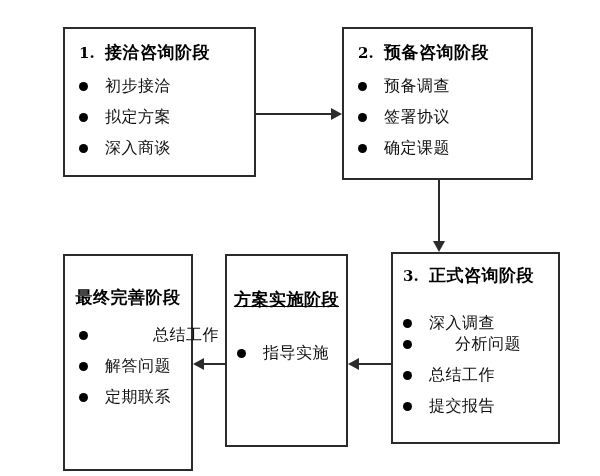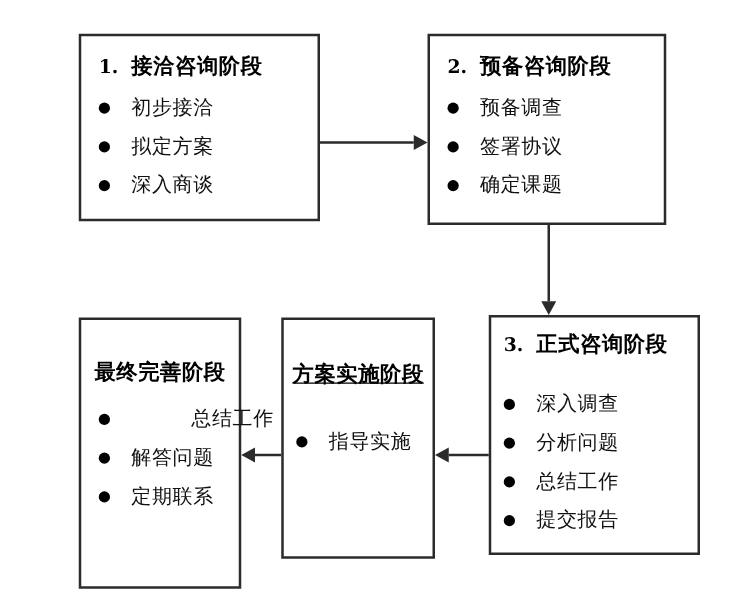--- a/index.html
+++ b/index.html
@@ -152,21 +152,21 @@
 
   <div class="box" style="left:391px; top:252px; width:169px; height:192px;">
     <div class="box-header" style="margin-top:10px; margin-left:10px;">
       <span class="box-num">3.</span>
       <span class="box-title">正式咨询阶段</span>
     </div>
     <div class="bullet-row" style="margin-top:26px; margin-left:10px;">
       <span class="bullet-dot"></span>
       <span class="bullet-label">深入调查</span>
     </div>
-    <div class="bullet-row" style="margin-top:10px; margin-left:10px;">
+    <div class="bullet-row" style="margin-left:10px;gap:26px;">
       <span class="bullet-dot"></span>
       <span class="bullet-label">分析问题</span>
     </div>
     <div class="bullet-row" style="margin-top:10px; margin-left:10px;">
       <span class="bullet-dot"></span>
       <span class="bullet-label">总结工作</span>
     </div>
     <div class="bullet-row" style="margin-top:10px; margin-left:10px;">
       <span class="bullet-dot"></span>
       <span class="bullet-label">提交报告</span>

